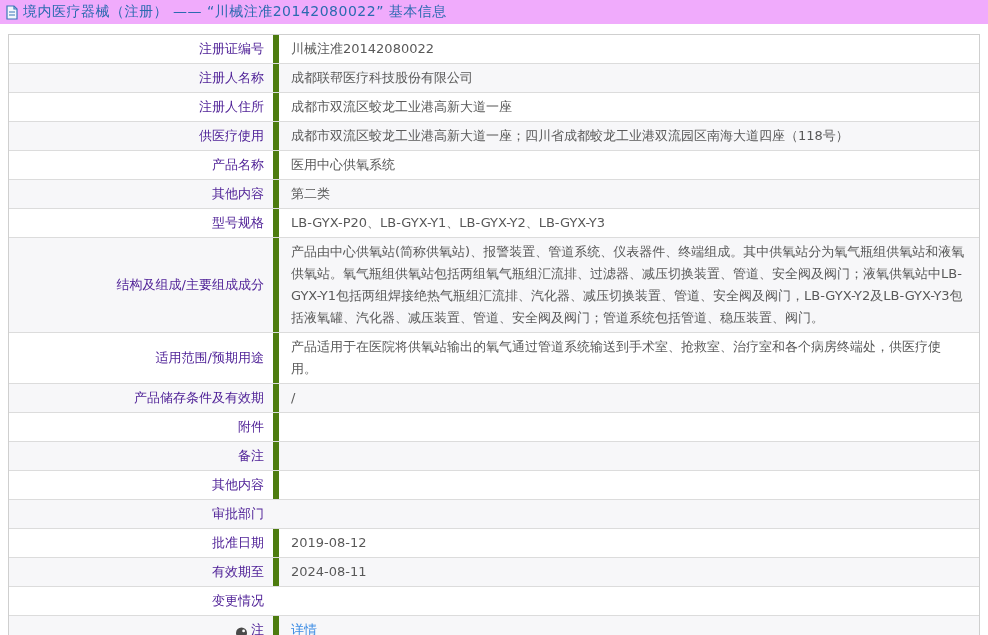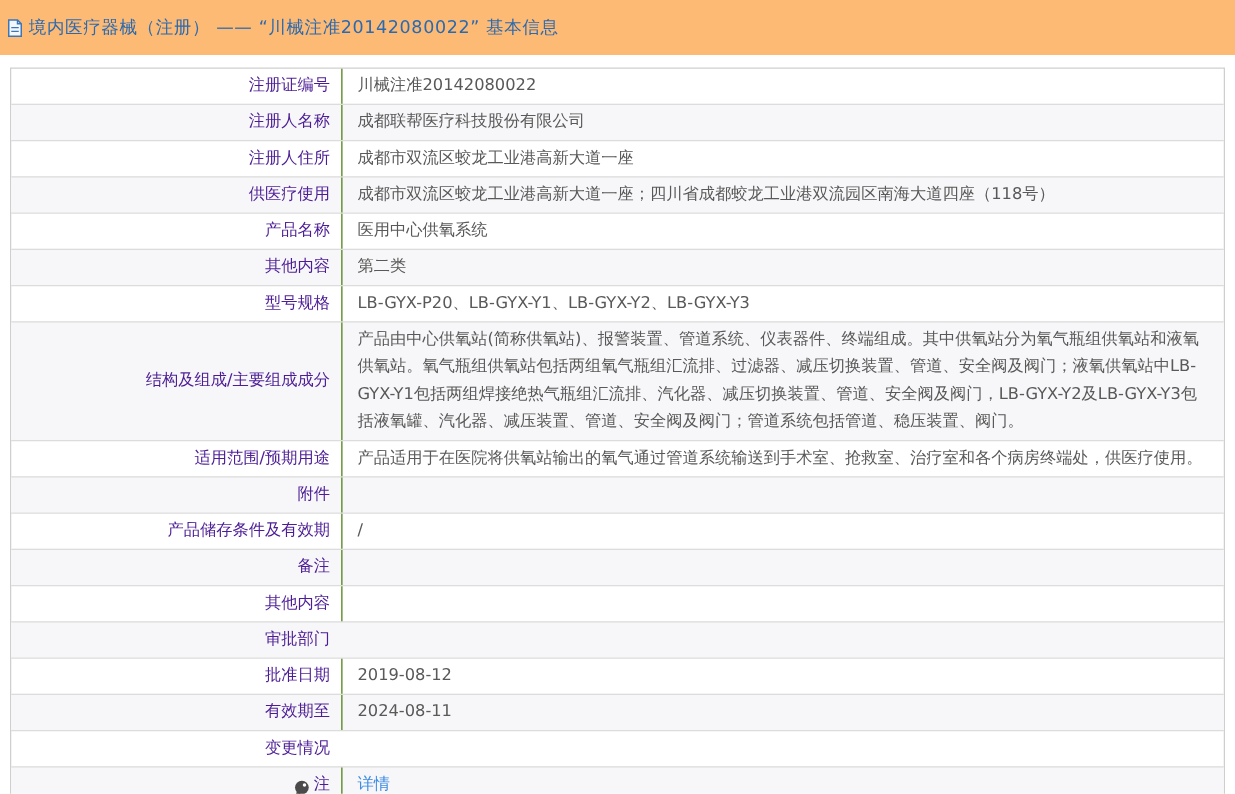--- a/index.html
+++ b/index.html
@@ -3,22 +3,22 @@
 <meta charset="utf-8">
 <style>
   * { margin: 0; padding: 0; box-sizing: border-box; }
   html, body {
     width: 988px; height: 635px;
     background: #ffffff;
     font-family: "DejaVu Sans", "Liberation Sans", sans-serif;
     overflow: hidden;
   }
   .title-band {
-    height: 44px;
-    background: #fdba74;
+    height: 24px;
+    background: #f0abfc;
     display: flex;
     align-items: center;
     padding-left: 5px;
     gap: 4px;
   }
   .page-title {
     color: #2b6ab0;
     font-size: 14px;
     letter-spacing: 0.5px;
   }
@@ -43,21 +43,21 @@
     justify-content: flex-end;
     gap: 3px;
     text-align: right;
     padding: 3px 9px 3px 6px;
     color: #4c1d95;
     font-size: 13px;
     line-height: 22px;
   }
   .cell-value {
     flex: 1 1 auto;
-    border-left: 1px solid #4d7c0f;
+    border-left: 6px solid #4d7c0f;
     display: flex;
     align-items: center;
     padding: 3px 14px 3px 12px;
     color: #595959;
     font-size: 13px;
     line-height: 22px;
   }
   .cell-value-text { white-space: pre-wrap; }
   .detail-link {
     color: #3c8ce4;
@@ -177,35 +177,35 @@
     </div>
     <div class="cell-value">
       <span class="cell-value-text">产品适用于在医院将供氧站输出的氧气通过管道系统输送到手术室、抢救室、治疗室和各个病房终端处，供医疗使用。</span>
 
     </div>
   </div>
 
   <div class="row">
     <div class="cell-label">
 
+      <span class="label-text">产品储存条件及有效期</span>
+    </div>
+    <div class="cell-value">
+      <span class="cell-value-text">/</span>
+
+    </div>
+  </div>
+
+  <div class="row">
+    <div class="cell-label">
+
       <span class="label-text">附件</span>
     </div>
     <div class="cell-value">
       <span class="cell-value-text"></span>
-
-    </div>
-  </div>
-
-  <div class="row">
-    <div class="cell-label">
-
-      <span class="label-text">产品储存条件及有效期</span>
-    </div>
-    <div class="cell-value">
-      <span class="cell-value-text">/</span>
 
     </div>
   </div>
 
   <div class="row">
     <div class="cell-label">
 
       <span class="label-text">备注</span>
     </div>
     <div class="cell-value">

